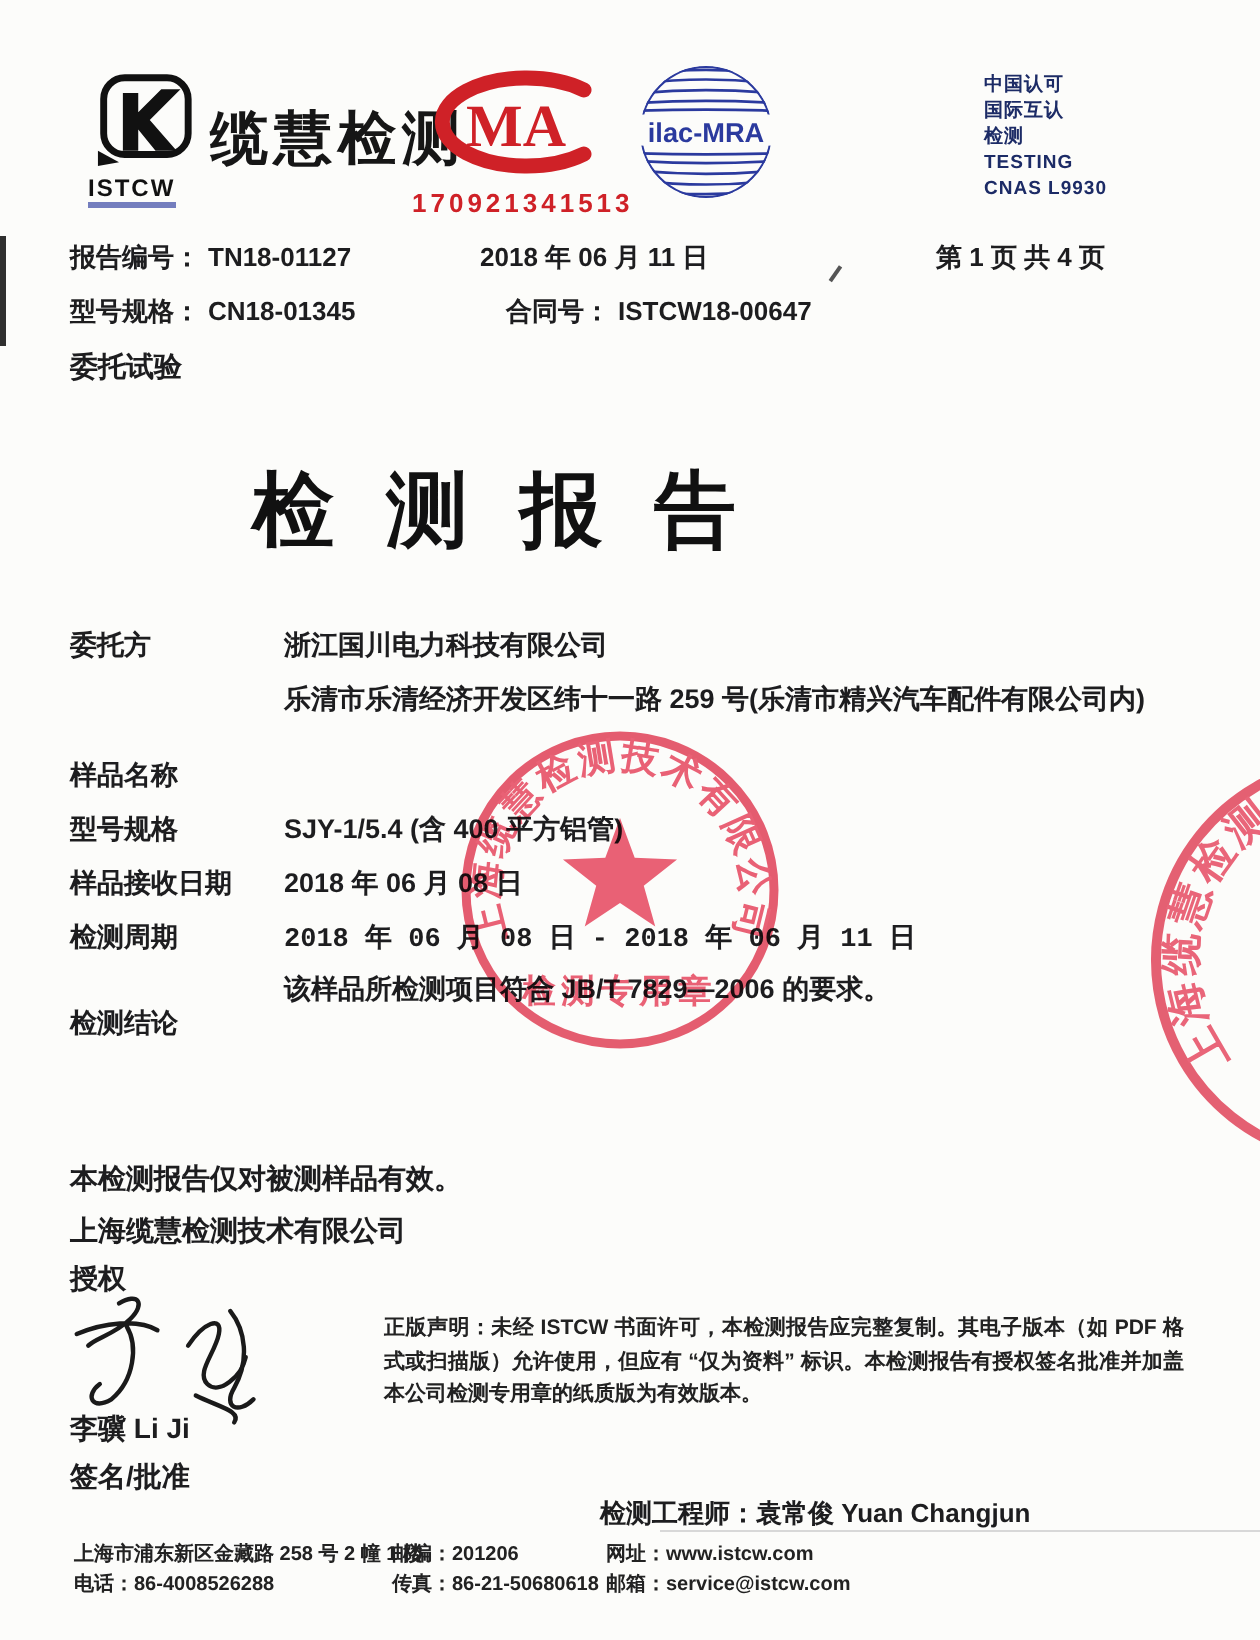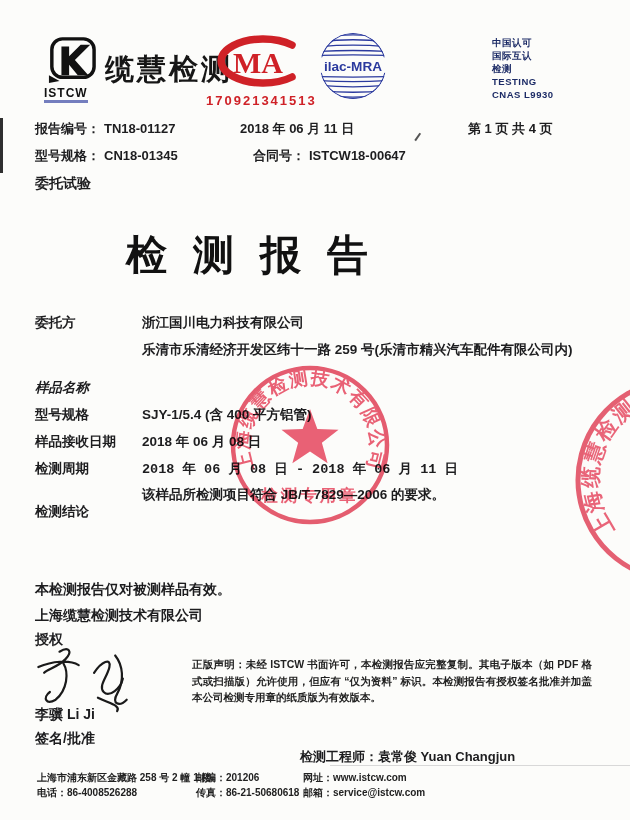--- a/index.html
+++ b/index.html
@@ -116,21 +116,21 @@
   </div>
 
   <div class="abs meta" style="left:35px;top:175px;font-size:14px;">委托试验</div>
 
   <div class="abs doc-title">检测报告</div>
 
   <div class="abs lbl" style="top:314px;">委托方</div>
   <div class="abs val-col" style="top:314px;">浙江国川电力科技有限公司</div>
   <div class="abs val-col" style="top:341px;">乐清市乐清经济开发区纬十一路 259 号(乐清市精兴汽车配件有限公司内)</div>
 
-  <div class="abs lbl" style="top:379px;font-style:italic;">样品名称</div>
+  <div class="abs lbl" style="top:379px;">样品名称</div>
 
   <div class="abs lbl" style="top:406px;">型号规格</div>
   <div class="abs val-col" style="top:406px;">SJY-1/5.4 (含 400 平方铝管)</div>
 
   <div class="abs lbl" style="top:433px;">样品接收日期</div>
   <div class="abs val-col" style="top:433px;">2018 年 06 月 08 日</div>
 
   <div class="abs lbl" style="top:460px;">检测周期</div>
   <div class="abs val-col" style="top:460px;font-family:Liberation Mono, monospace;">2018 年 06 月 08 日 - 2018 年 06 月 11 日</div>
 

